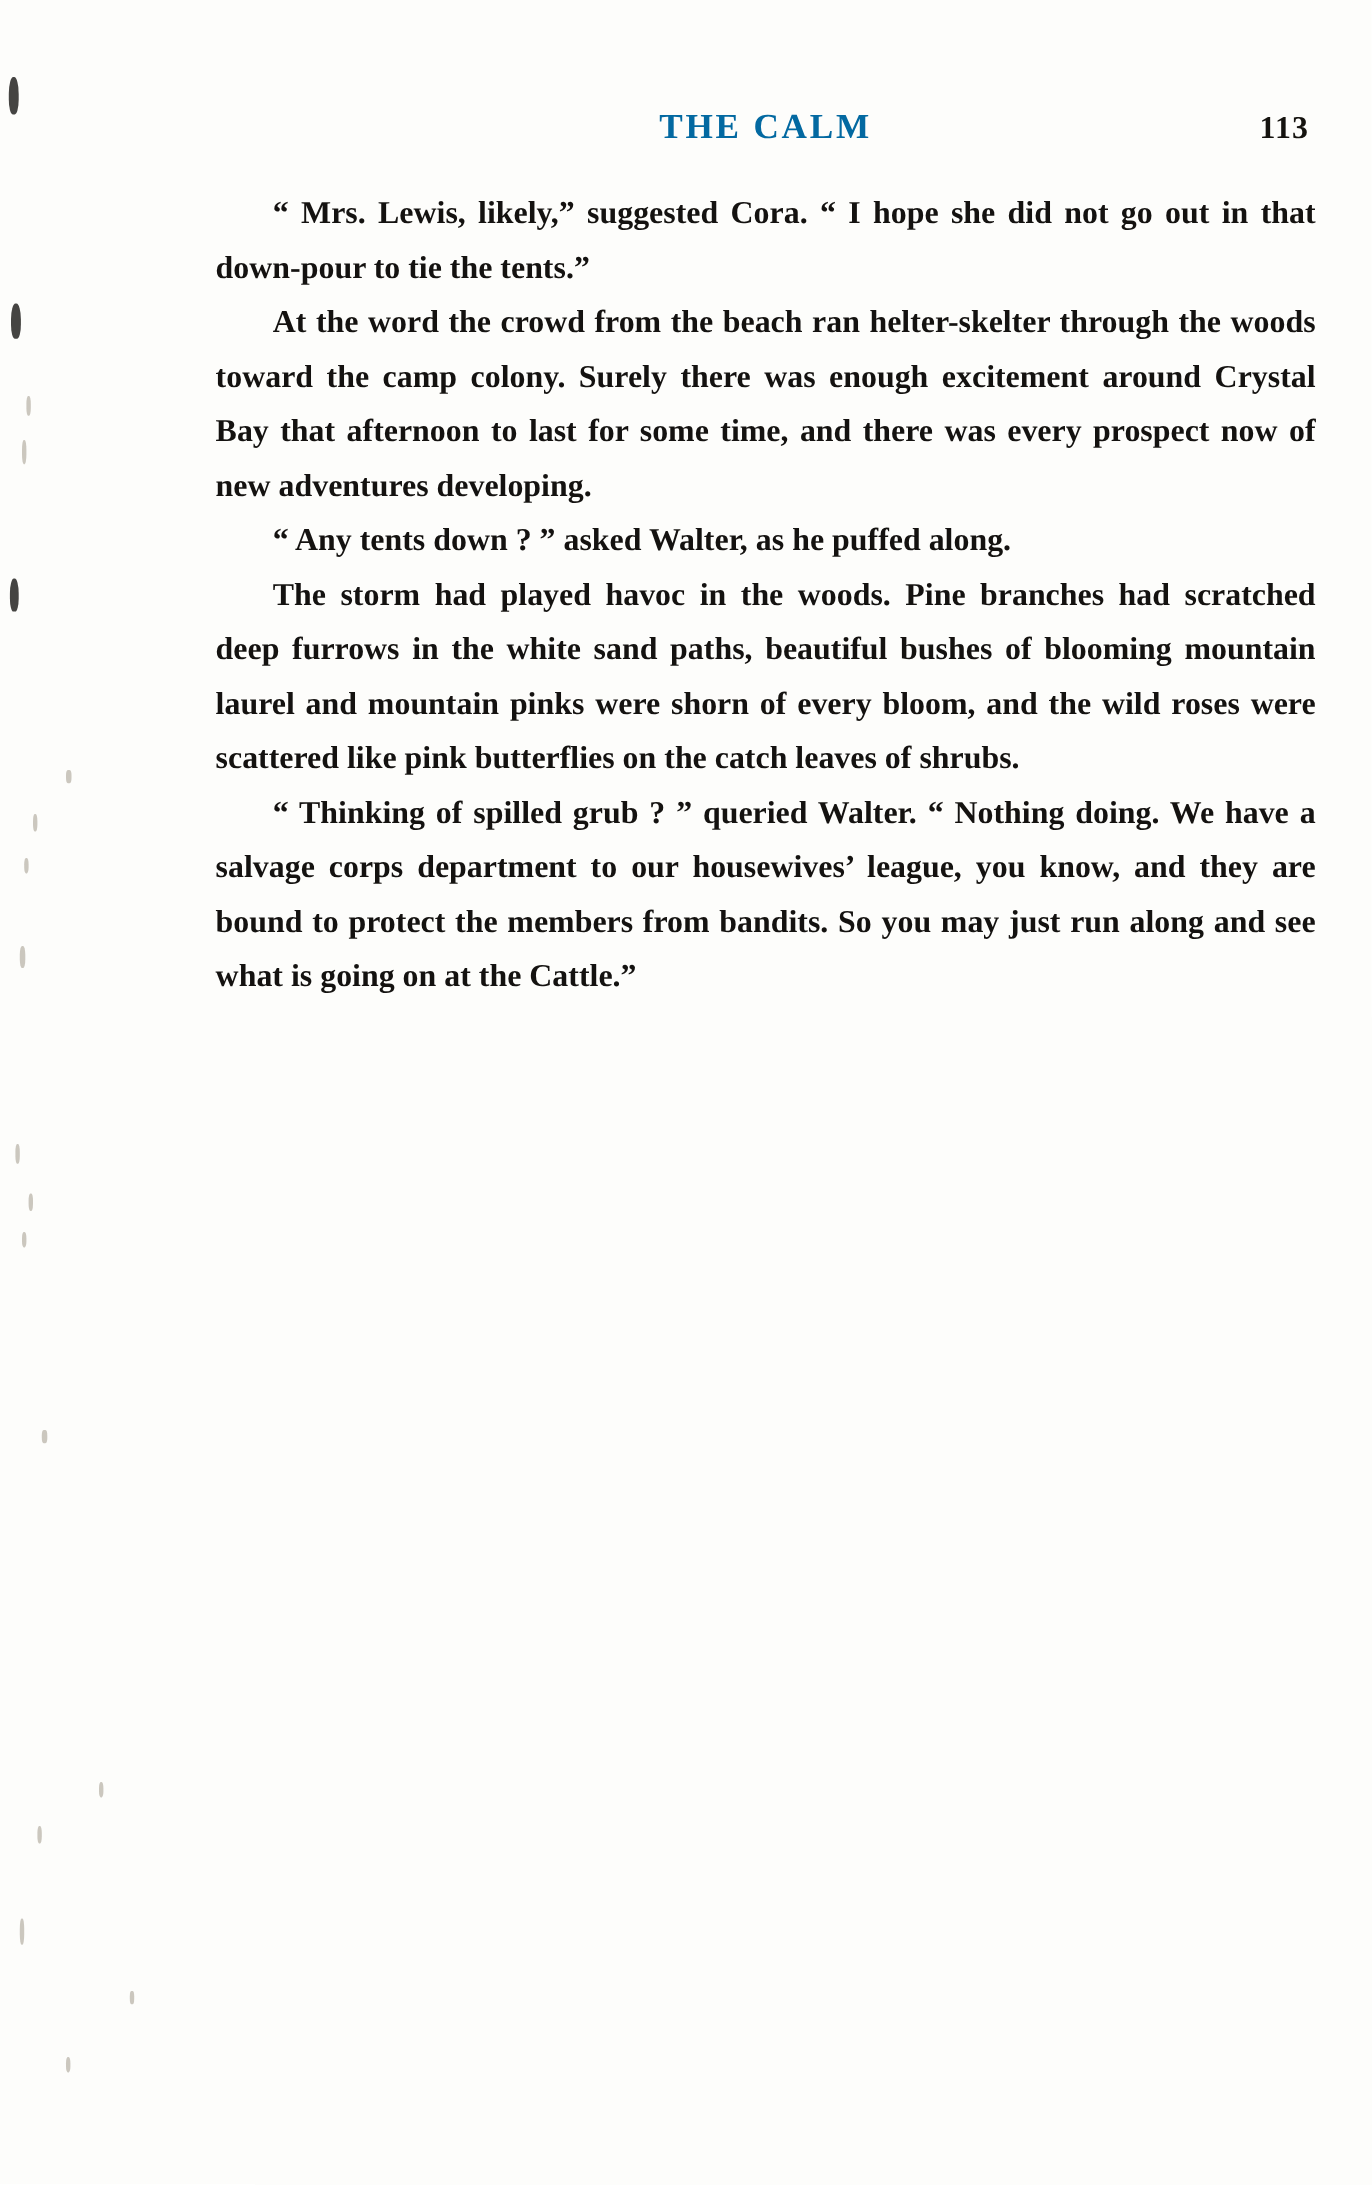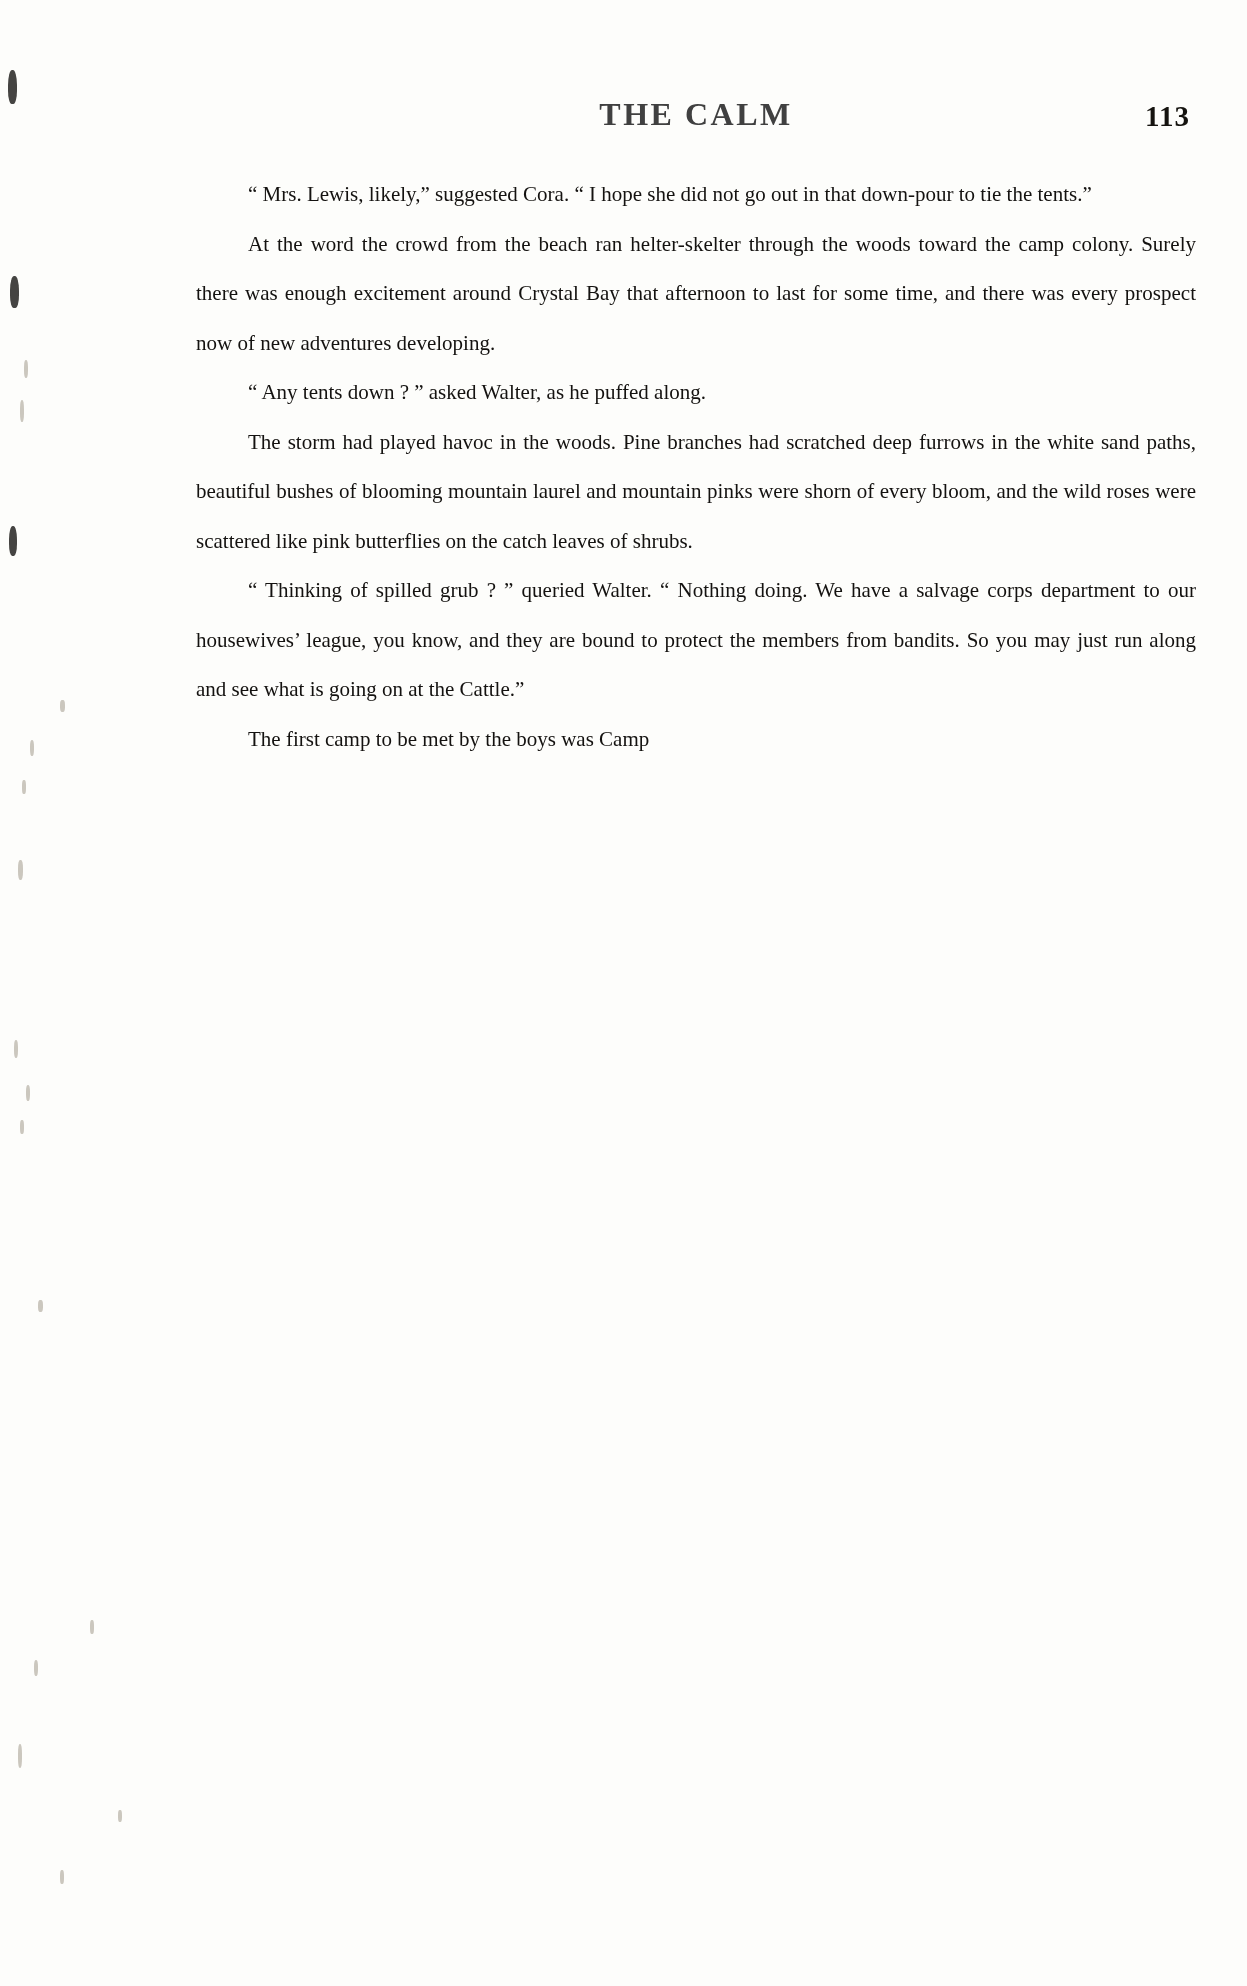--- a/index.html
+++ b/index.html
@@ -51,41 +51,41 @@
   }
   .running-head {
     position: absolute;
     left: 0;
     right: 0;
     top: 0;
     text-align: center;
     font-size: 32px;
     letter-spacing: 2.5px;
     font-weight: 700;
-    color: #404040;
+    color: #0369a1;
   }
   .folio {
     position: absolute;
     right: 6px;
     top: 4px;
     font-size: 29px;
     font-weight: 700;
     letter-spacing: 1px;
     color: #15130f;
     margin-left: 38px;
   }
 
   .body-text {
     margin-top: 18px;
-    font-size: 21px;
+    font-size: 29px;
     line-height: 49.5px;
     text-align: justify;
     text-justify: inter-word;
     color: #141210;
-    font-weight: 400;
+    font-weight: 700;
   }
   .body-text p {
     margin: 0;
     text-indent: 52px;
   }
   .body-text p.last {
     text-align: left;
   }
 </style>
 </head>
@@ -118,17 +118,16 @@
       <div class="running-head">THE CALM</div>
       <div class="folio">113</div>
     </div>
 
     <div class="body-text">
       <p>“ Mrs. Lewis, likely,” suggested Cora.  “ I hope she did not go out in that down-pour to tie the tents.”</p>
       <p>At the word the crowd from the beach ran helter-skelter through the woods toward the camp colony.  Surely there was enough excitement around Crystal Bay that afternoon to last for some time, and there was every prospect now of new adventures developing.</p>
       <p>“ Any tents down ? ” asked Walter, as he puffed along.</p>
       <p>The storm had played havoc in the woods. Pine branches had scratched deep furrows in the white sand paths, beautiful bushes of blooming mountain laurel and mountain pinks were shorn of every bloom, and the wild roses were scattered like pink butterflies on the catch leaves of shrubs.</p>
       <p>“ Thinking of spilled grub ? ” queried Walter.  “ Nothing doing.  We have a salvage corps department to our housewives’ league, you know, and they are bound to protect the members from bandits.  So you may just run along and see what is going on at the Cattle.”</p>
-      <p class="last">The first camp to be met by the boys was Camp</p>
     </div>
 
   </div>
 </div>
 
 </body></html>

